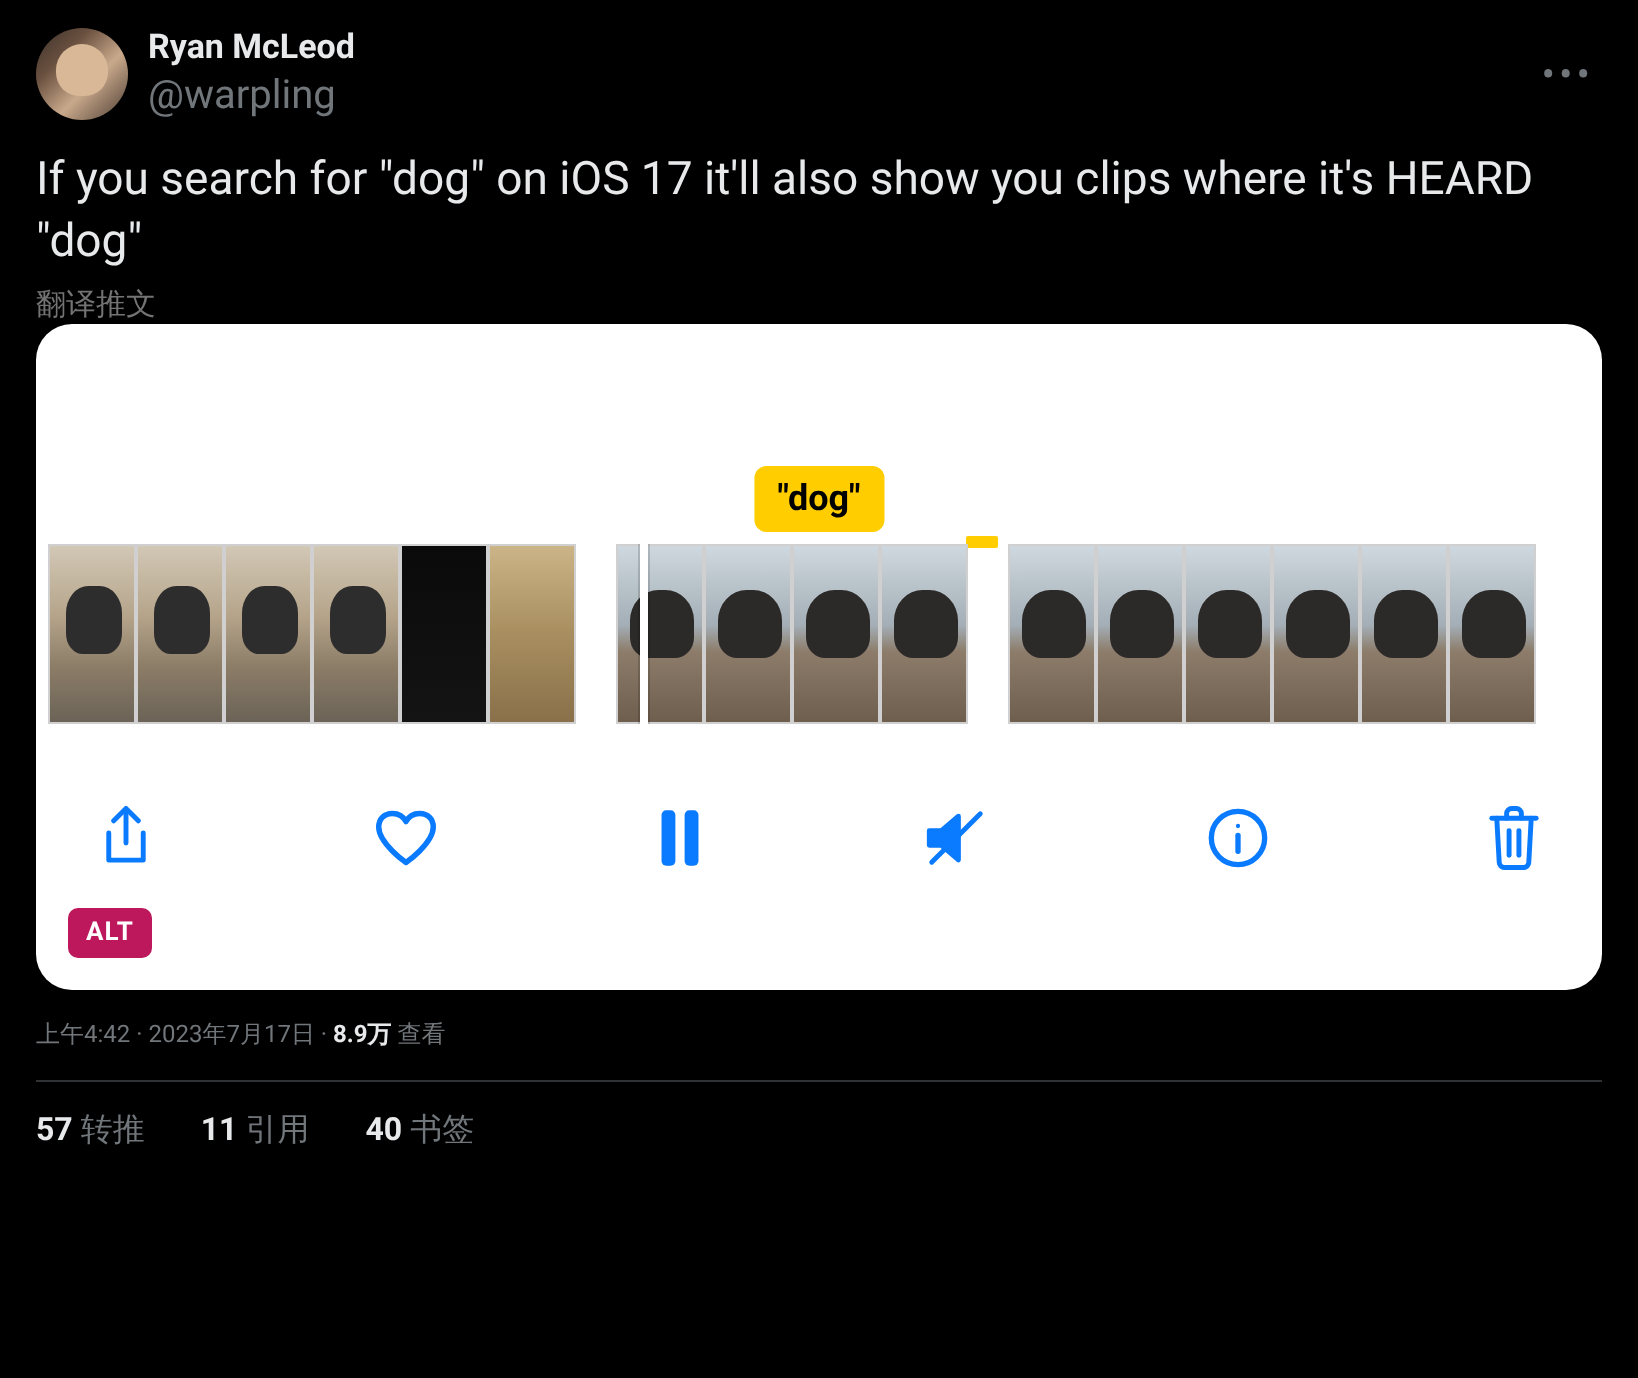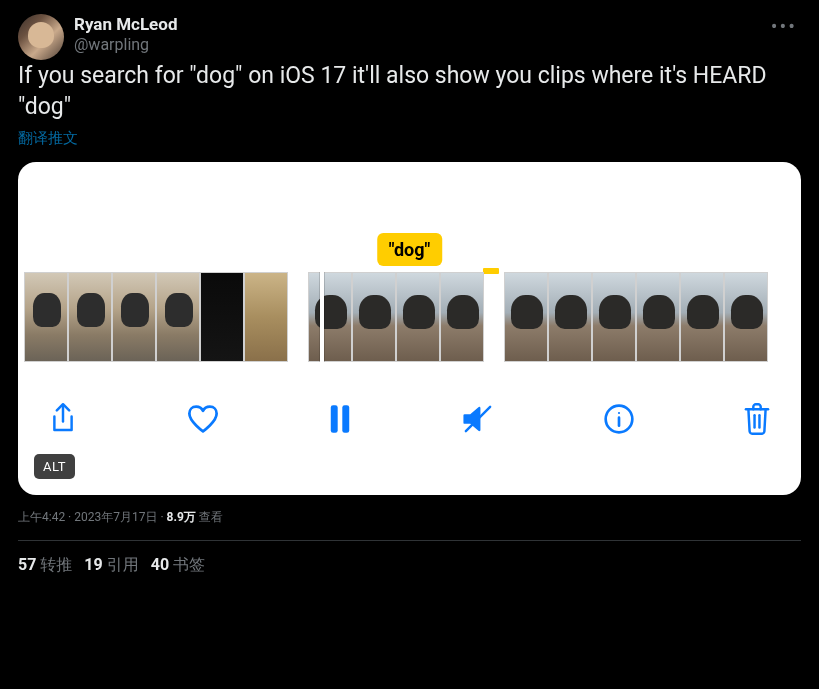--- a/index.html
+++ b/index.html
@@ -9,22 +9,23 @@
     color: #e7e9ea;
     width: 819px;
     height: 689px;
     overflow: hidden;
   }
   .tweet {
     padding: 14px 18px 10px 18px;
   }
   .header {
     display: flex;
-    align-items: flex-start;
+    align-items: center;
     gap: 10px;
+    margin-bottom: 14px;
   }
   .avatar {
     width: 46px;
     height: 46px;
     border-radius: 50%;
     background: linear-gradient(135deg, #3a2f2a 0%, #6b5140 30%, #c9a98b 60%, #4a3b32 100%);
     flex-shrink: 0;
     position: relative;
     overflow: hidden;
   }
@@ -40,44 +41,43 @@
     display: flex;
     flex-direction: column;
     line-height: 1.25;
   }
   .author-name {
     font-weight: 700;
     font-size: 17px;
     color: #e7e9ea;
   }
   .author-handle {
-    font-size: 16px;
+    font-size: 20px;
     color: #71767b;
   }
   .more-btn {
     margin-left: auto;
     color: #71767b;
     font-size: 20px;
     letter-spacing: 2px;
     cursor: pointer;
     padding: 2px 4px;
     line-height: 1;
   }
   .tweet-text {
     font-size: 23px;
     line-height: 1.35;
     color: #e7e9ea;
     margin-bottom: 6px;
   }
   .translate-link {
-    color: #0369a1;
+    color: #737373;
     font-size: 15px;
     cursor: pointer;
     display: inline-block;
-    margin-bottom: 14px;
   }
   .media-card {
     background: #fff;
     border-radius: 18px;
     overflow: hidden;
     position: relative;
     height: 333px;
     margin-bottom: 14px;
   }
   .media-top {
@@ -171,45 +171,45 @@
     cursor: pointer;
     display:flex;
     align-items:center;
     justify-content:center;
   }
   .tool-btn svg { display:block; }
   .alt-badge {
     position: absolute;
     left: 16px;
     bottom: 16px;
-    background: #404040;
+    background: #be185d;
     color: #fff;
     font-size: 13px;
-    font-weight: 400;
+    font-weight: 700;
     padding: 5px 9px;
     border-radius: 5px;
     letter-spacing: 0.5px;
   }
   .meta-line {
     color: #71767b;
     font-size: 12px;
     margin-bottom: 14px;
   }
   .meta-line .views-count {
     color: #e7e9ea;
     font-weight: 700;
   }
   .divider {
     border: none;
     border-top: 1px solid #2f3336;
     margin: 0 0 14px 0;
   }
   .stats-row {
     display: flex;
-    gap: 12px;
+    gap: 28px;
     align-items: center;
     color: #71767b;
     font-size: 16px;
   }
   .stats-row .stat strong {
     color: #e7e9ea;
     font-weight: 700;
     margin-right: 4px;
   }
 </style>
@@ -312,17 +312,17 @@
   </div>
 
   <div class="meta-line">
     <span>上午4:42</span><span> · </span><span>2023年7月17日</span><span> · </span><span class="views-count">8.9万</span> <span>查看</span>
   </div>
 
   <hr class="divider">
 
   <div class="stats-row">
     <span class="stat"><strong>57</strong><span>转推</span></span>
-    <span class="stat"><strong>19</strong><span>引用</span></span>
+    <span class="stat"><strong>11</strong><span>引用</span></span>
     <span class="stat"><strong>40</strong><span>书签</span></span>
   </div>
 
 </div>
 
 </body></html>

